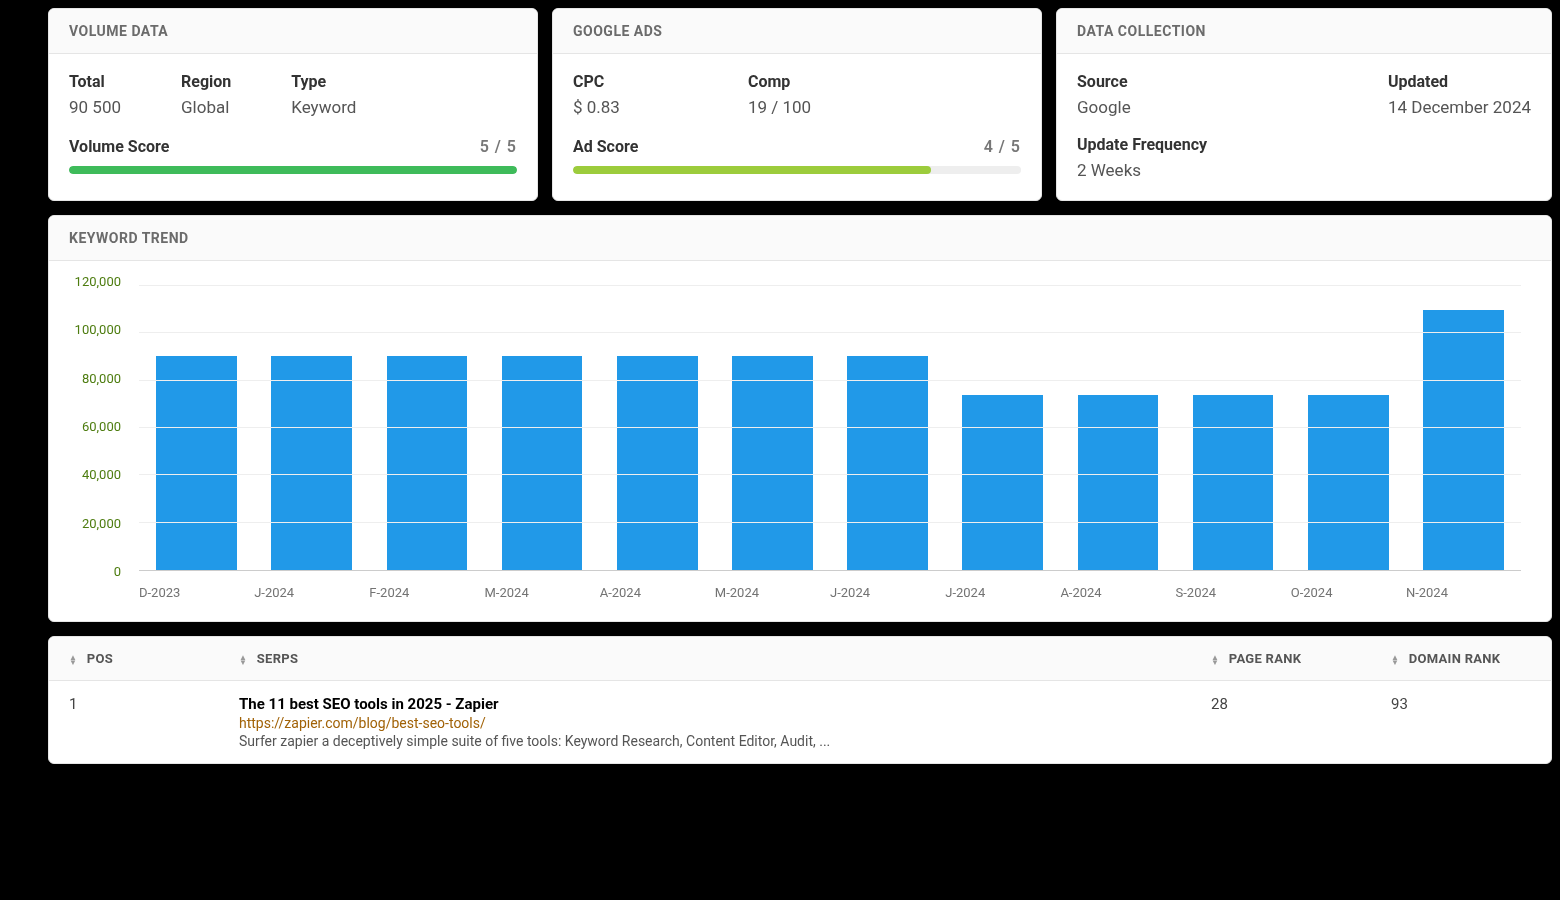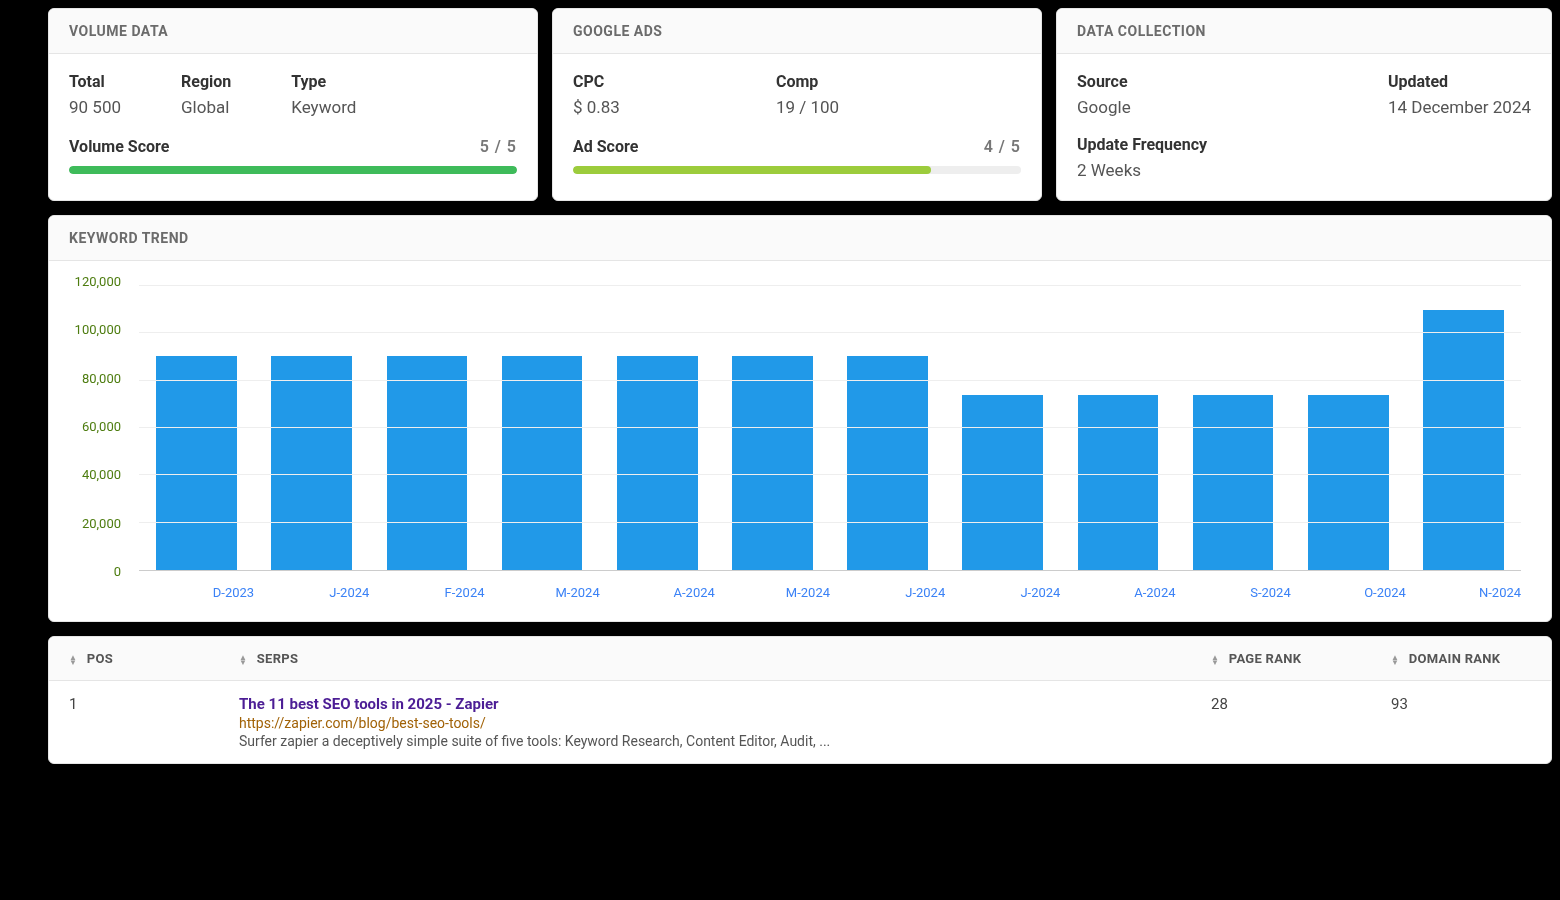--- a/index.html
+++ b/index.html
@@ -63,33 +63,33 @@
   
   .chart-area { position: relative; height: 340px; padding: 10px 10px 0 70px; }
   .y-axis { position: absolute; left: 0; top: 10px; bottom: 40px; width: 70px; }
   .y-tick { position: absolute; right: 8px; transform: translateY(50%); font-size: 13px; color: #4d7c0f; text-align: right; width: 60px; }
   .plot { position: absolute; left: 80px; right: 10px; top: 15px; bottom: 40px; border-bottom: 1px solid #ccc; }
   .grid-line { position: absolute; left: 0; right: 0; height: 1px; background: #eee; }
   .bars { position: absolute; left: 0; right: 0; bottom: 0; top: 0; display: flex; align-items: flex-end; }
   .bar-col { flex: 1; display: flex; flex-direction: column; align-items: center; justify-content: flex-end; height: 100%; position: relative; }
   .bar { width: 70%; background: #2199e8; }
   .x-labels { position: absolute; left: 80px; right: 10px; bottom: 0; height: 34px; display: flex; }
-  .x-label { flex: 1; text-align: right; font-size: 13px; color: #3b82f6; padding-top: 8px; }
+  .x-label { flex: 1; text-align: left; font-size: 13px; color: #737373; padding-top: 8px; }
 
   
   .c-table { width: 100%; }
   .tbl { width: 100%; border-collapse: collapse; }
   .tbl thead th {
     text-align: left; font-size: 13px; font-weight: 700; color: #555;
     padding: 14px 20px; border-bottom: 1px solid #e5e5e5; background: #fafafa;
     letter-spacing: 0.3px;
   }
   .tbl tbody td { padding: 14px 20px; font-size: 15px; color: #444; vertical-align: top; }
   .sort-ic { display: inline-flex; flex-direction: column; margin-right: 6px; line-height: 5px; font-size: 8px; color: #999; vertical-align: middle; }
-  .serp-title { font-weight: 700; color: #4c1d95; margin-bottom: 2px; }
+  .serp-title { font-weight: 700; color: #000000; margin-bottom: 2px; }
   .serp-url { color: #a16207; font-size: 14px; margin-bottom: 2px; }
   .serp-desc { color: #555; font-size: 14px; }
   .col-pos { width: 170px; }
   .col-pr  { width: 180px; }
   .col-dr  { width: 180px; }
 </style>
 </head>
 <body>
 
 <div class="row">
@@ -121,21 +121,21 @@
   </div>
 
   <div class="card c-ads">
     <div class="card-header">GOOGLE ADS</div>
     <div class="card-body">
       <div class="metrics-grid">
         <div>
           <div class="metric-label">CPC</div>
           <div class="metric-value">$ 0.83</div>
         </div>
-        <div style="margin-left:96px">
+        <div style="margin-left:68px">
           <div class="metric-label">Comp</div>
           <div class="metric-value">19 / 100</div>
         </div>
       </div>
       <div class="score-row">
         <span>Ad Score</span>
         <span class="score-val">4 / 5</span>
       </div>
       <div class="bar-track">
         <div class="bar-fill lime" style="width: 80%;"></div>

